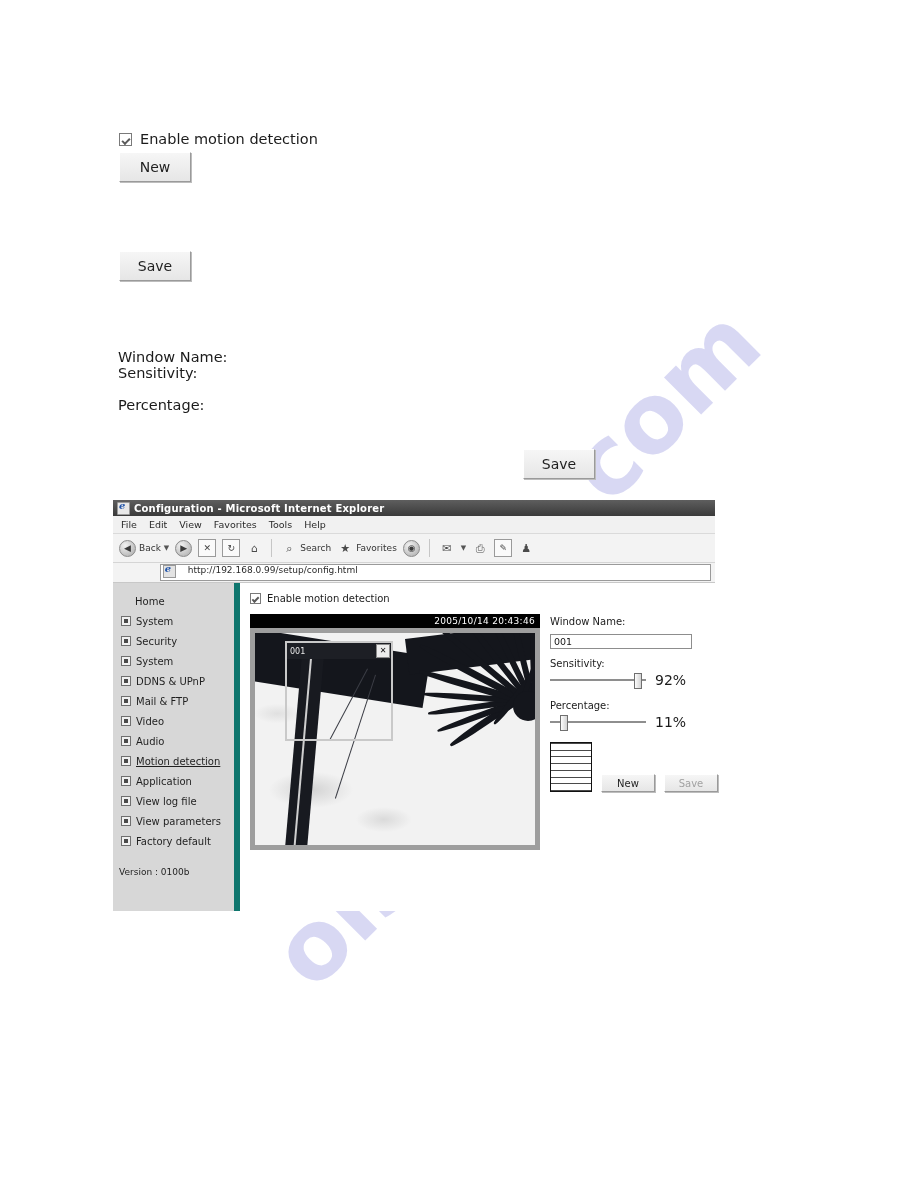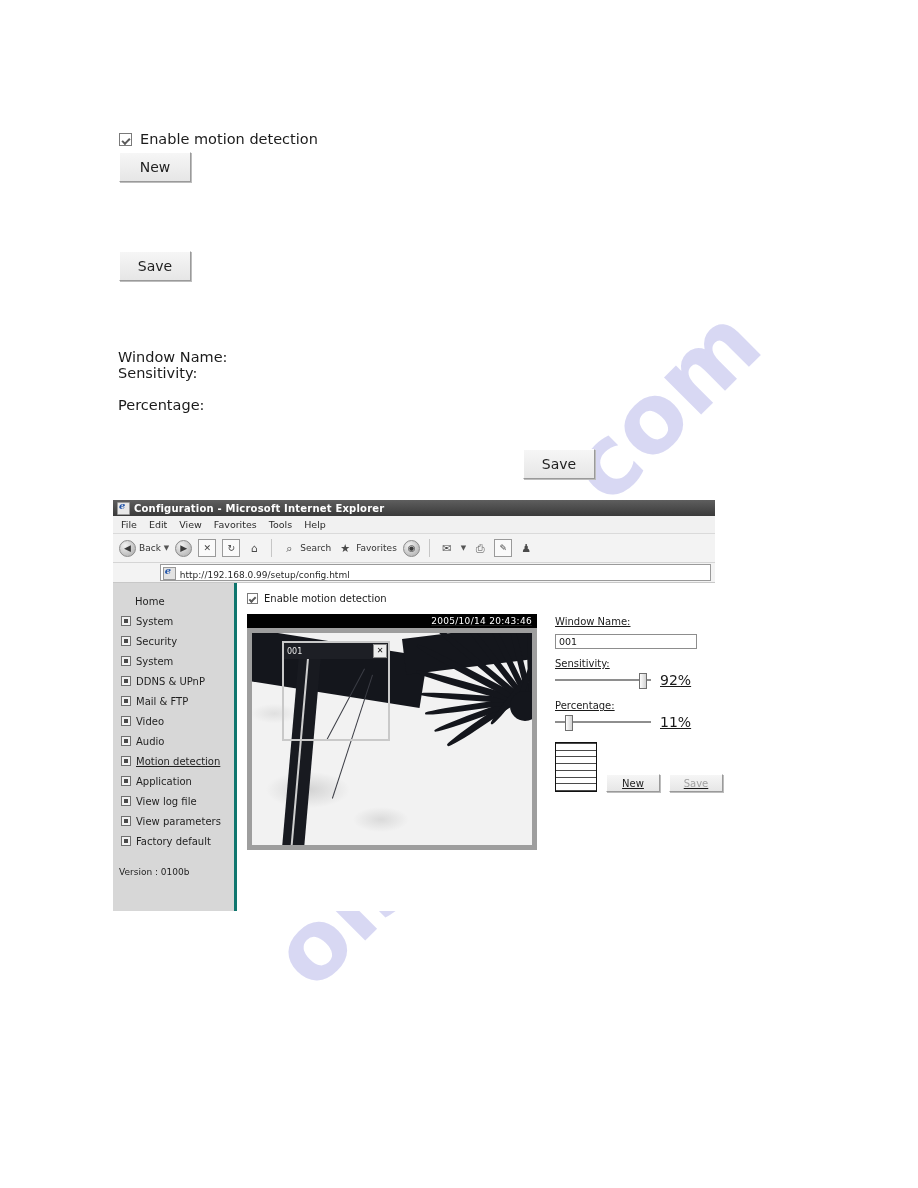--- a/index.html
+++ b/index.html
@@ -134,21 +134,21 @@
     height: 19px; background: #f3f3f3;
     border-bottom: 1px solid #c8c8c8;
     display: flex; align-items: center; gap: 5px;
     padding-left: 6px;
   }
   .addr-label { font-size: 9px; color: #6d6d6d; margin-top: 39px; }
   .addr-field {
     flex: 1; height: 15px; margin-right: 4px;
     background: #ffffff;
     border: 1px solid #9a9a9a;
-    display: flex; align-items: flex-end; gap: 4px;
+    display: flex; align-items: flex-start; gap: 12px;
     padding-left: 2px;
     font-size: 9px; color: #2a2a2a;
   }
   .addr-ico {
     width: 11px; height: 11px; background: #e3e3e3;
     border: 1px solid #999; flex: none;
     position: relative;
   }
   .addr-ico::after {
     content: "e"; position: absolute; left: 1px; top: -3px;
@@ -162,21 +162,21 @@
     background: linear-gradient(#b4b4b4, #a8a8a8);
     display: flex; align-items: center; justify-content: flex-end;
     padding-right: 14px;
     color: #ffffff; font-size: 14px;
   }
   .page-body { display: flex; background: #ffffff; min-height: 320px; }
 
   .sidebar {
     width: 121px; flex: none;
     background: #d7d7d7;
-    border-right: 3px solid #0f766e;
+    border-right: 6px solid #0f766e;
     padding-top: 8px;
     min-height: 320px;
   }
   .nav-item {
     display: flex; align-items: center; gap: 5px;
     height: 20px; padding-left: 8px;
     font-size: 10px; color: #1f1f1f;
   }
   .nav-item.home { padding-left: 22px; }
   .nav-bullet {
@@ -212,21 +212,21 @@
     position: relative; flex: none;
   }
   .chkbox-sm::after {
     content: ""; position: absolute; left: 1px; top: 3px;
     width: 5px; height: 2px;
     border-left: 2px solid #5a5a5a;
     border-bottom: 2px solid #5a5a5a;
     transform: rotate(-45deg);
   }
 
-  .md-area { display: flex; gap: 18px; align-items: flex-start; text-decoration: underline; }
+  .md-area { display: flex; gap: 10px; align-items: flex-start; }
 
   
   .video-wrap { width: 290px; flex: none; }
   .video-ts {
     height: 14px; background: #000000;
     color: #ffffff; font-size: 9px;
     display: flex; align-items: center; justify-content: flex-end;
     padding-right: 5px; letter-spacing: .3px;
   }
   .video-frame {

